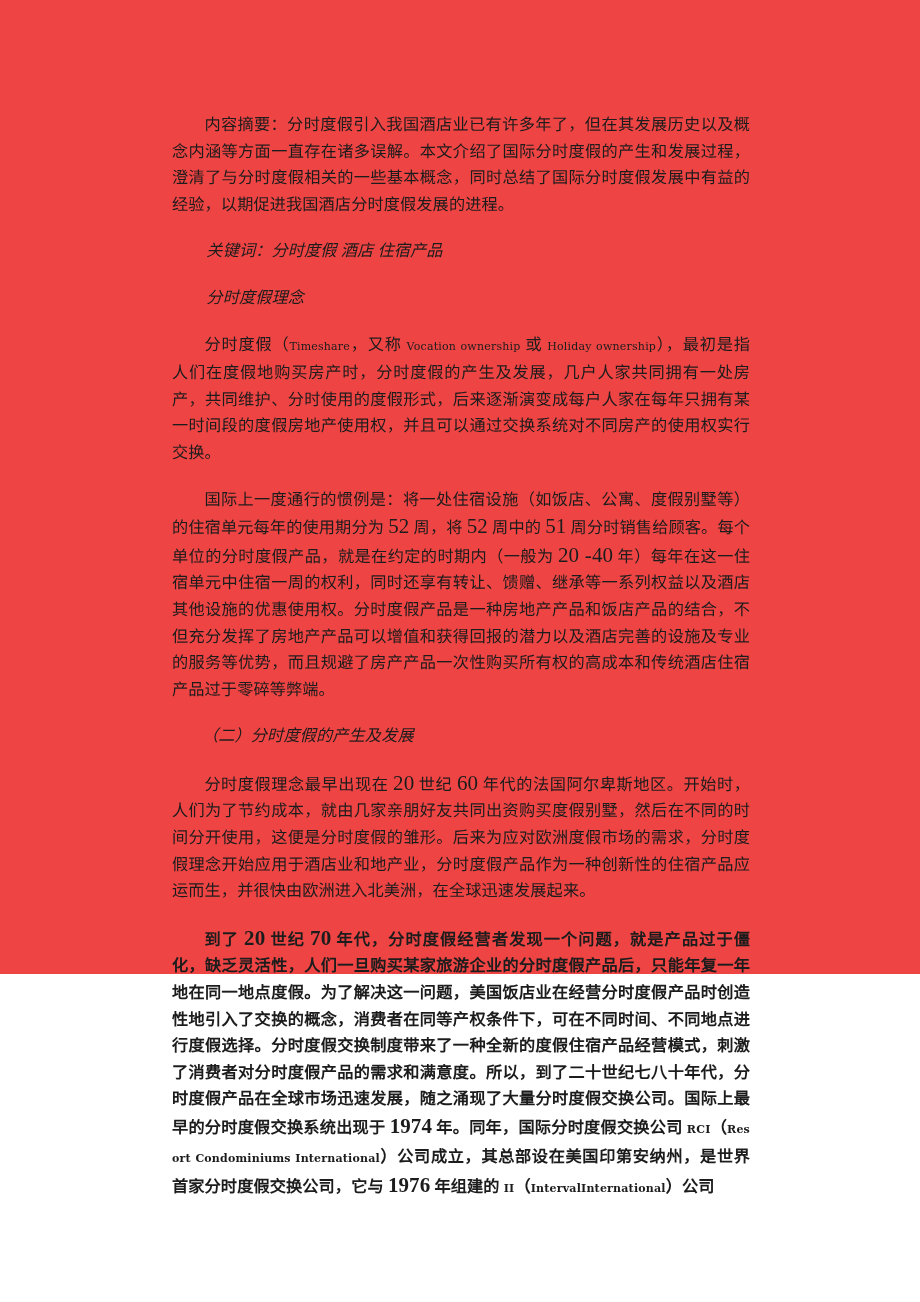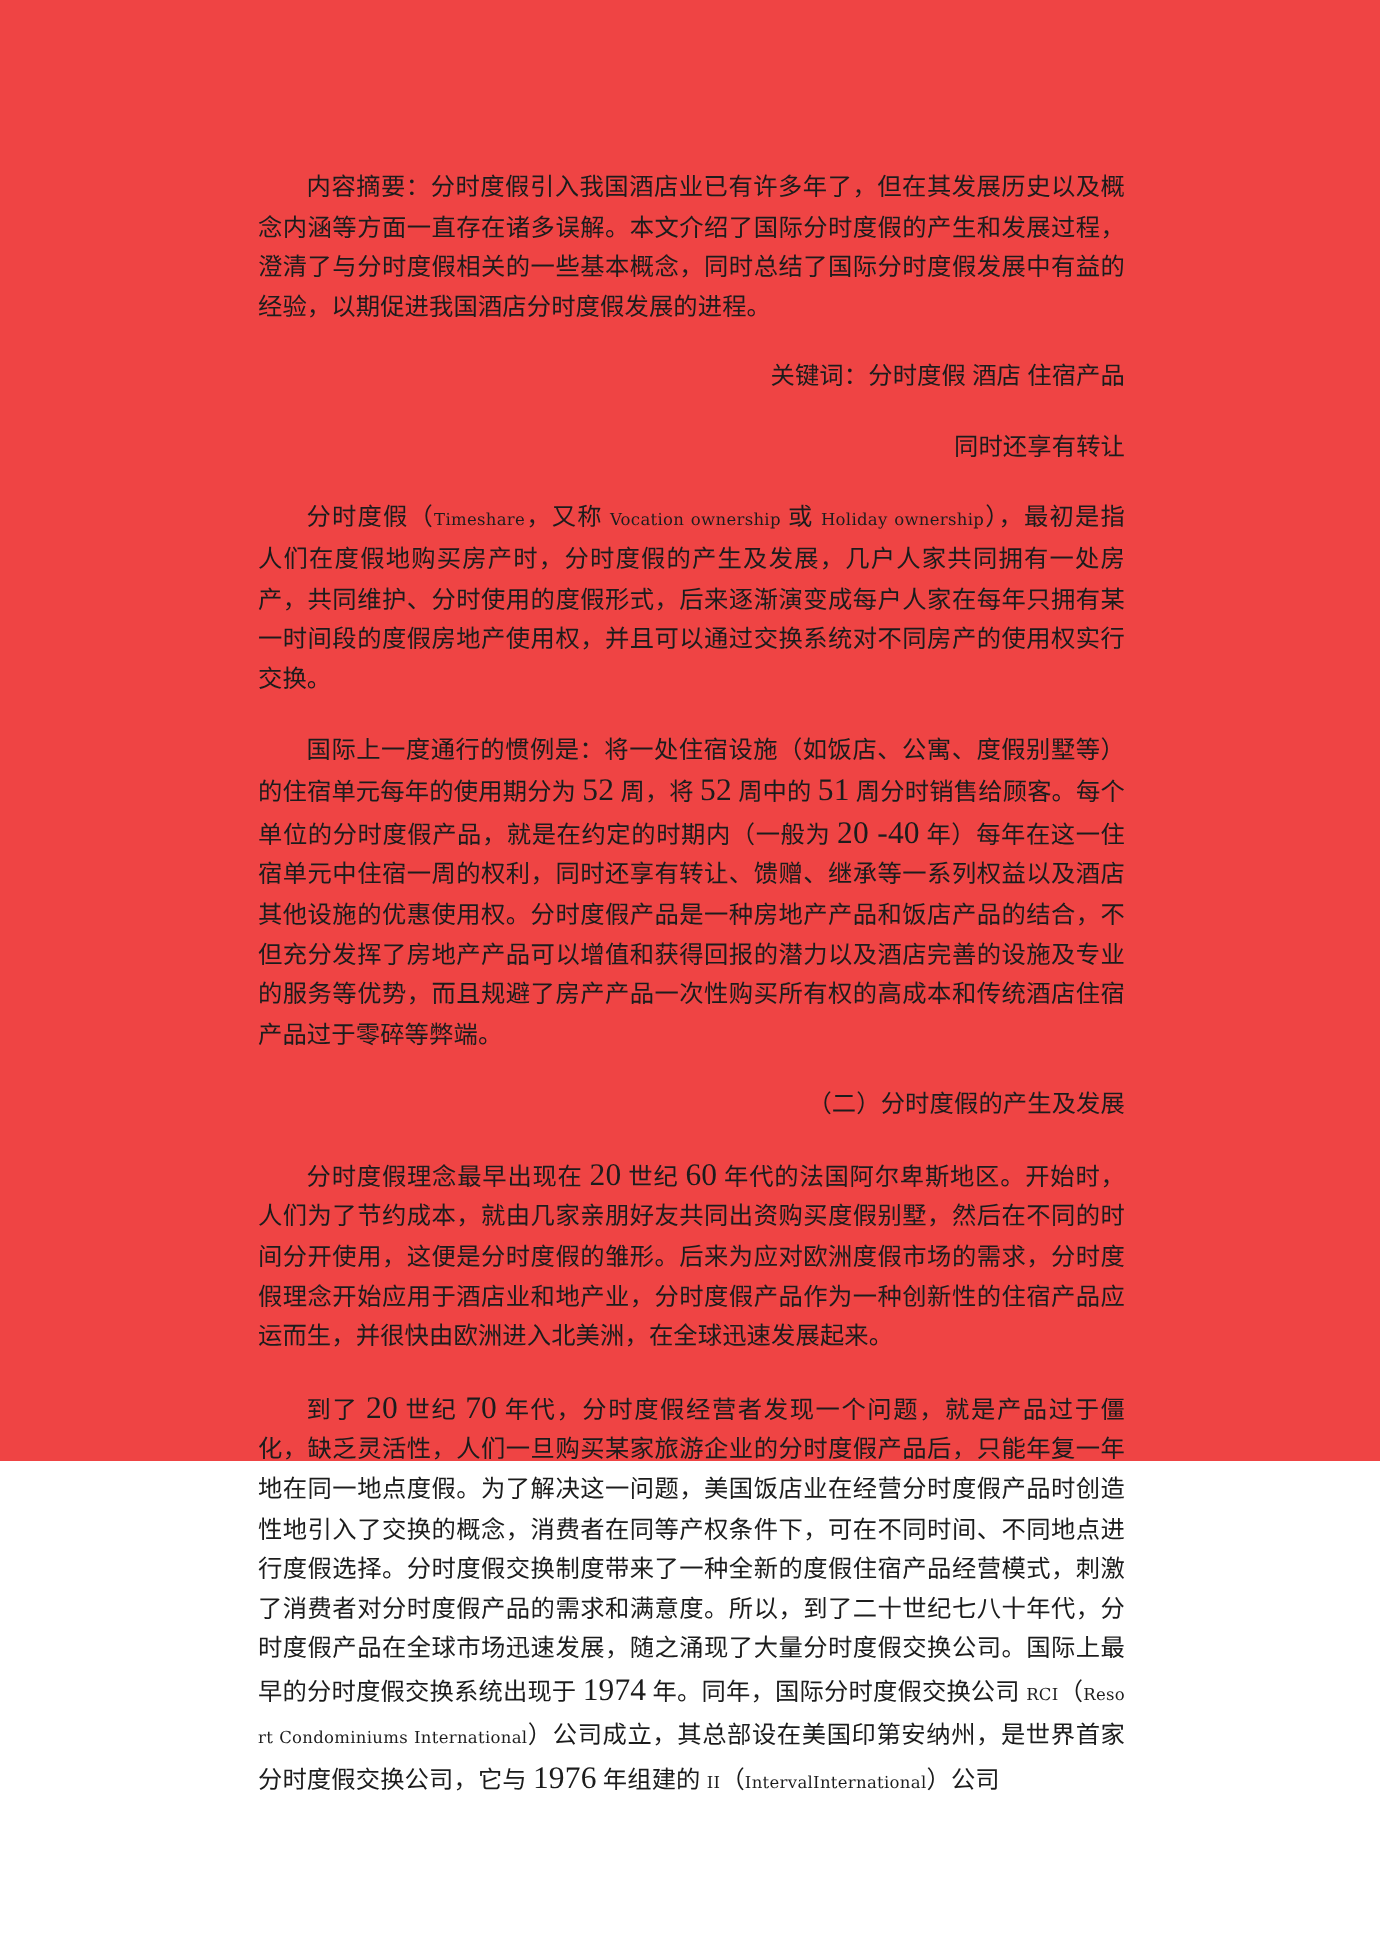--- a/index.html
+++ b/index.html
@@ -51,28 +51,30 @@
 
   
   .para {
     text-indent: 2em;
     margin-bottom: 20px;
   }
 
   
   .para.last {
     margin-bottom: 0;
+    font-weight: bold;
   }
 
   
   .heading-line,
   .keywords-line {
-    text-align: right;
+    text-align: left;
     padding-left: 2.12em;
     margin-bottom: 20px;
+    font-style: italic;
   }
 
   
   .heading-line.paren {
     padding-left: 1.85em;
   }
 
   
   .lat {
     font-family: "DejaVu Serif", "Liberation Serif", serif;
@@ -89,21 +91,21 @@
 
 <div class="page">
   <div class="text-column">
 
     <p class="para">
       <span>内容摘要：</span><span>分时度假引入我国酒店业已有许多年了，但在其发展历史以及概念内涵等方面一直存在诸多误解。本文介绍了国际分时度假的产生和发展过程，澄清了与分时度假相关的一些基本概念，同时总结了国际分时度假发展中有益的经验，以期促进我国酒店分时度假发展的进程。</span>
     </p>
 
     <p class="keywords-line">关键词：分时度假  酒店  住宿产品</p>
 
-    <p class="heading-line">同时还享有转让</p>
+    <p class="heading-line">分时度假理念</p>
 
 
     <p class="para"><span>分时度假（</span><span class="lat">Timeshare</span><span>，又称 </span><span class="lat">Vocation ownership</span><span> 或 </span><span class="lat">Holiday ownership</span><span>），最初是指人们在度假地购买房产时，分时度假的产生及发展，几户人家共同拥有一处房产，共同维护、分时使用的度假形式，后来逐渐演变成每户人家在每年只拥有某一时间段的度假房地产使用权，并且可以通过交换系统对不同房产的使用权实行交换。</span></p>
 
     <p class="para"><span>国际上一度通行的惯例是：将一处住宿设施（如饭店、公寓、度假别墅等）的住宿单元每年的使用期分为 </span><span class="num">52</span><span> 周，将 </span><span class="num">52</span><span> 周中的 </span><span class="num">51</span><span> 周分时销售给顾客。每个单位的分时度假产品，就是在约定的时期内（一般为 </span><span class="num">20 -40</span><span> 年）每年在这一住宿单元中住宿一周的权利，同时还享有转让、馈赠、继承等一系列权益以及酒店其他设施的优惠使用权。分时度假产品是一种房地产产品和饭店产品的结合，不但充分发挥了房地产产品可以增值和获得回报的潜力以及酒店完善的设施及专业的服务等优势，而且规避了房产产品一次性购买所有权的高成本和传统酒店住宿产品过于零碎等弊端。</span></p>
 
     <p class="heading-line paren">（二）分时度假的产生及发展</p>
 
     <p class="para"><span>分时度假理念最早出现在 </span><span class="num">20</span><span> 世纪 </span><span class="num">60</span><span> 年代的法国阿尔卑斯地区。开始时，人们为了节约成本，就由几家亲朋好友共同出资购买度假别墅，然后在不同的时间分开使用，这便是分时度假的雏形。后来为应对欧洲度假市场的需求，分时度假理念开始应用于酒店业和地产业，分时度假产品作为一种创新性的住宿产品应运而生，并很快由欧洲进入北美洲，在全球迅速发展起来。</span></p>
 

